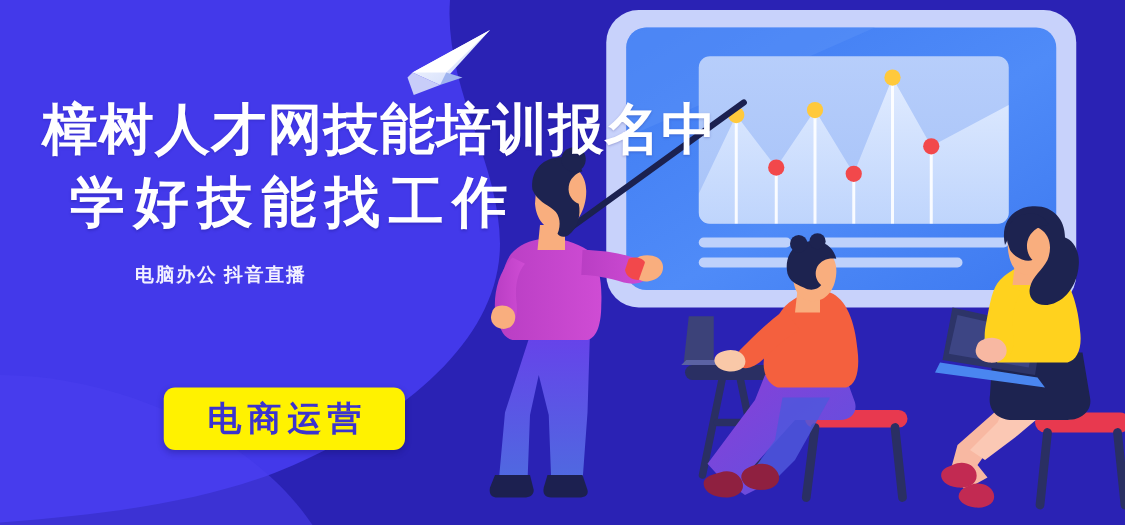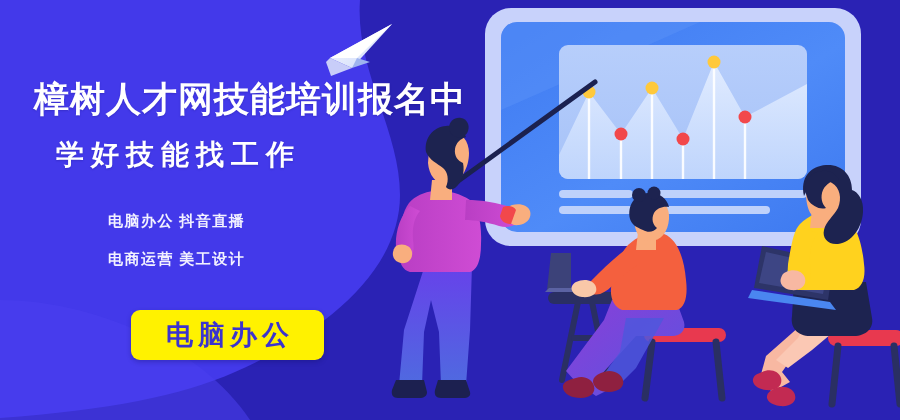--- a/index.html
+++ b/index.html
@@ -28,34 +28,34 @@
     height: 420px;
     z-index: 40;
     pointer-events: none;
   }
   .headline-1 {
     position: absolute;
     left: 34px;
     top: 82px;
     width: 400px;
     color: #ffffff;
-    font-size: 35px;
+    font-size: 44px;
     font-weight: bold;
     letter-spacing: 1px;
     line-height: 1;
     white-space: nowrap;
     text-shadow: 0 1px 2px rgba(20,16,110,0.25);
   }
   .headline-2 {
     position: absolute;
     left: 56px;
     top: 141px;
     width: 400px;
     color: #ffffff;
-    font-size: 28px;
+    font-size: 44px;
     font-weight: bold;
     letter-spacing: 7px;
     line-height: 1;
     white-space: nowrap;
     text-shadow: 0 1px 2px rgba(20,16,110,0.25);
   }
   .sub-line {
     position: absolute;
     left: 108px;
     width: 300px;
@@ -323,20 +323,19 @@
              C820,210 812,206 808,200 Z" fill="#1d2350"></path>
   </svg>
 
   <div class="text-block">
     <div class="headline-1">樟树人才网技能培训报名中</div>
 
     <div class="headline-2">学好技能找工作</div>
 
     <div class="sub-line l1">电脑办公 抖音直播</div>
 
-    <div class="sub-line l2">电商运营 美工设计</div>
 
     <div class="cta-button">
-      <span class="cta-label">电脑办公</span>
+      <span class="cta-label">电商运营</span>
     </div>
   </div>
 
 </div>
 
 </body></html>

